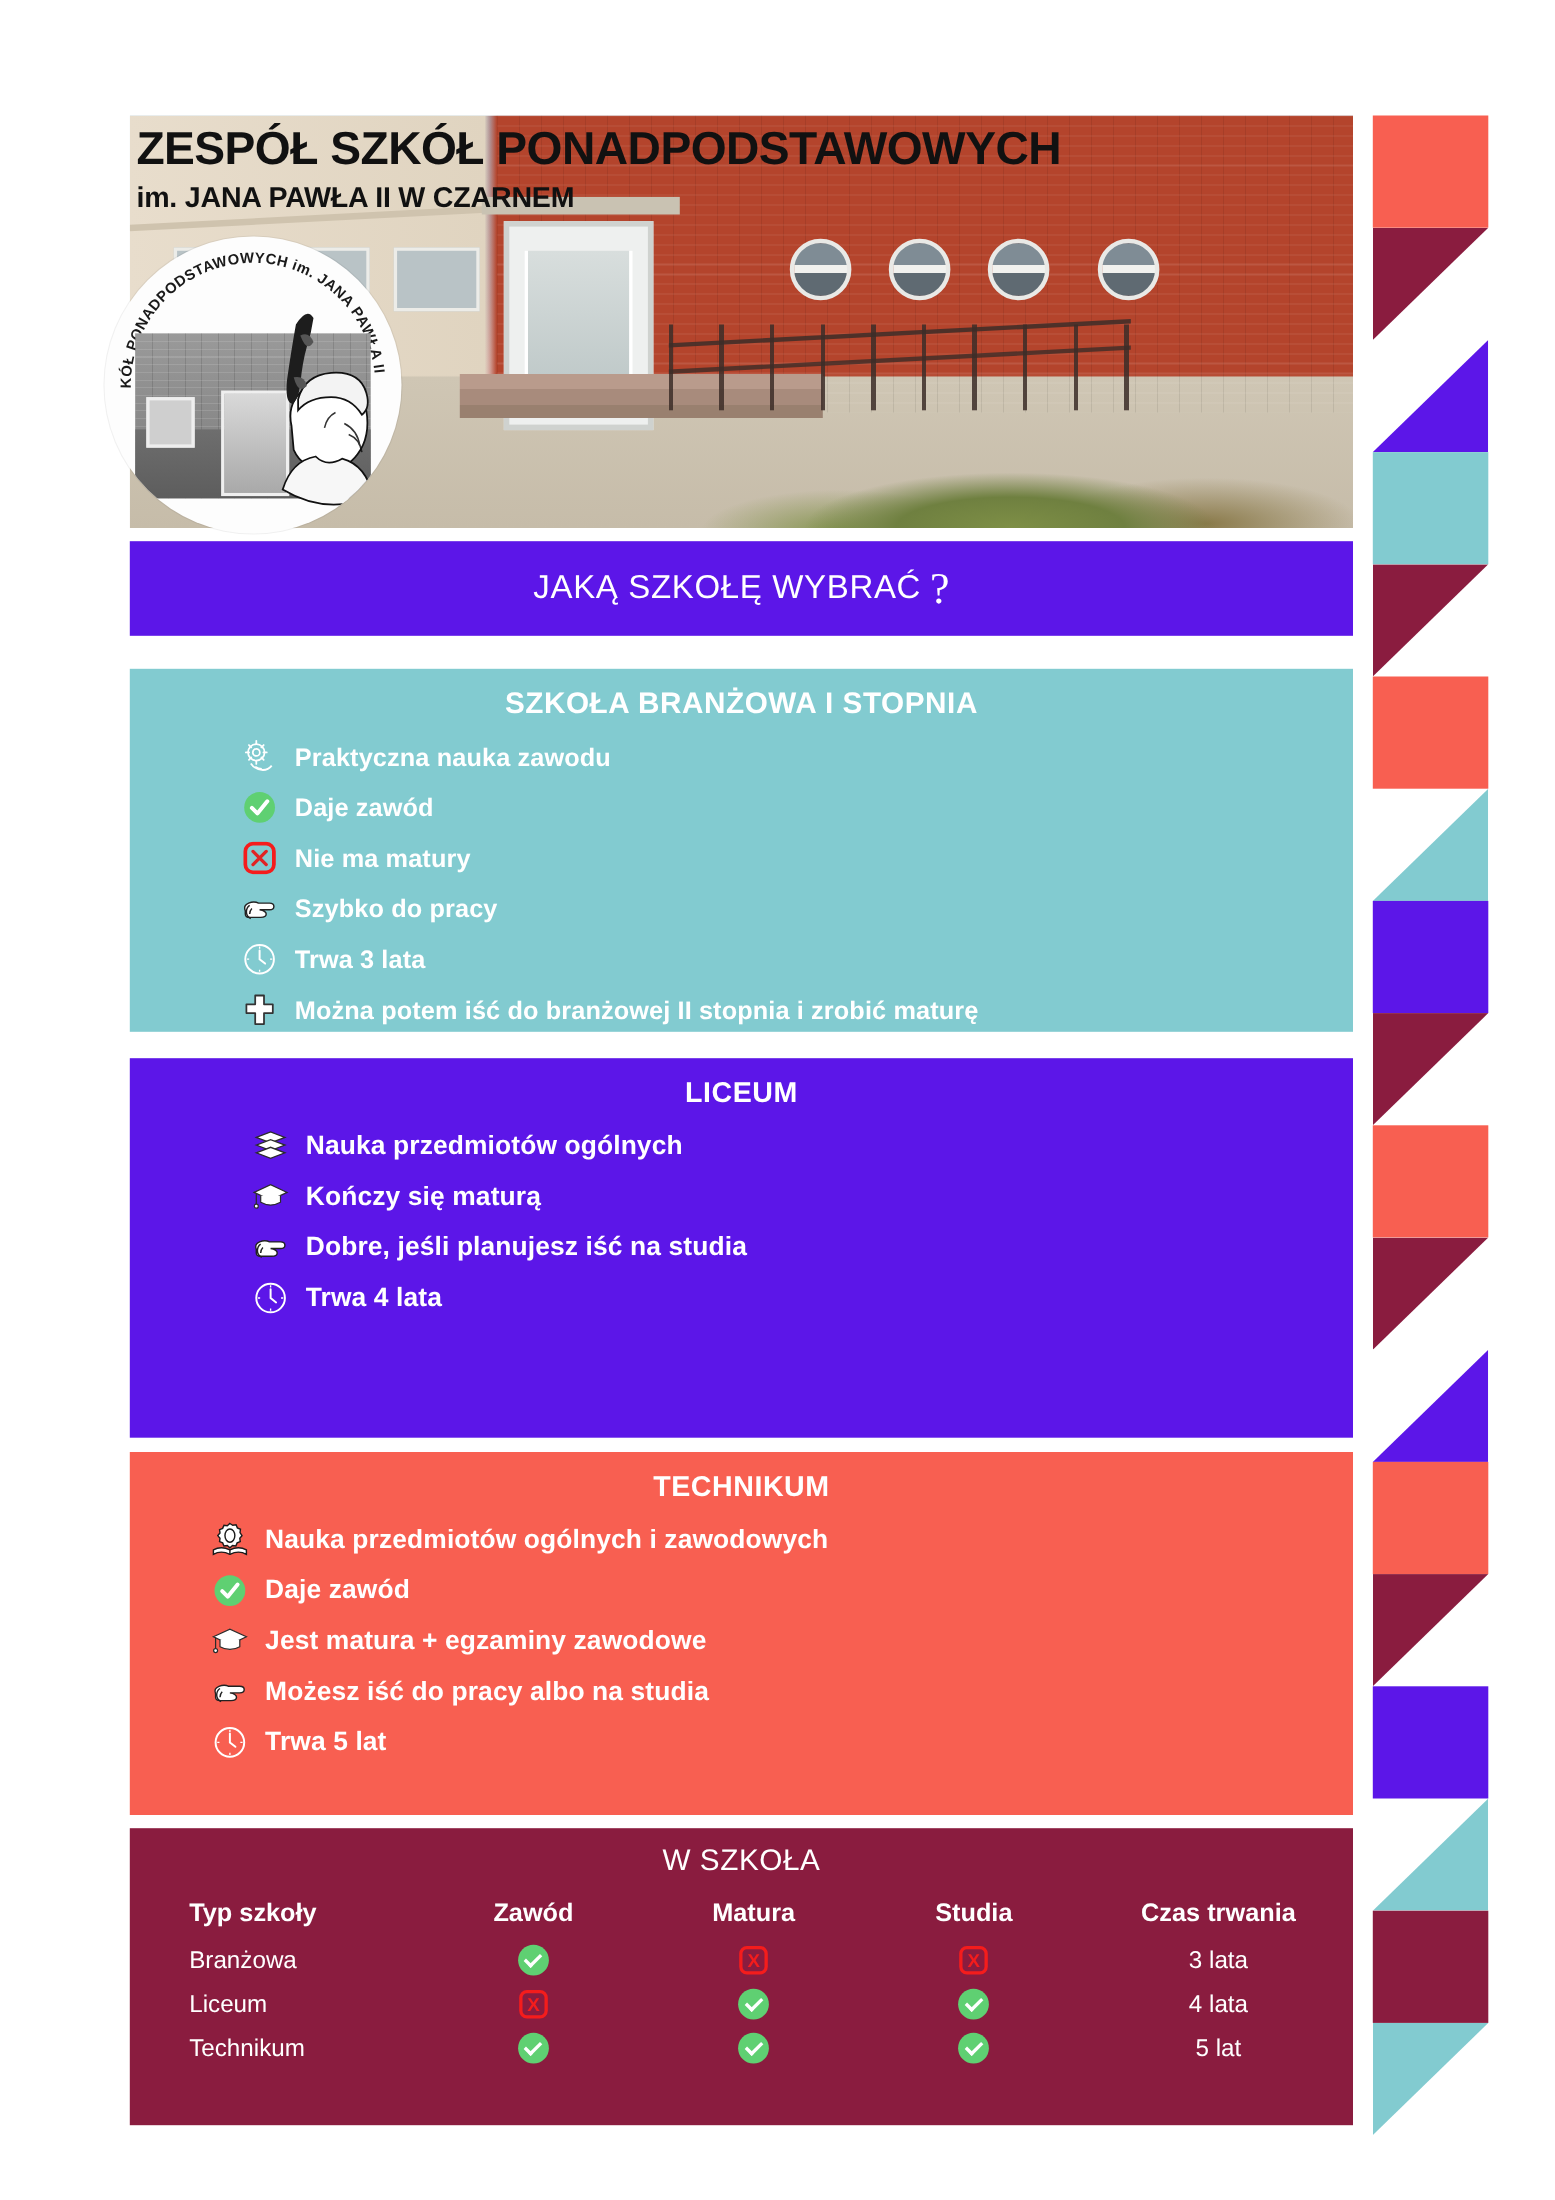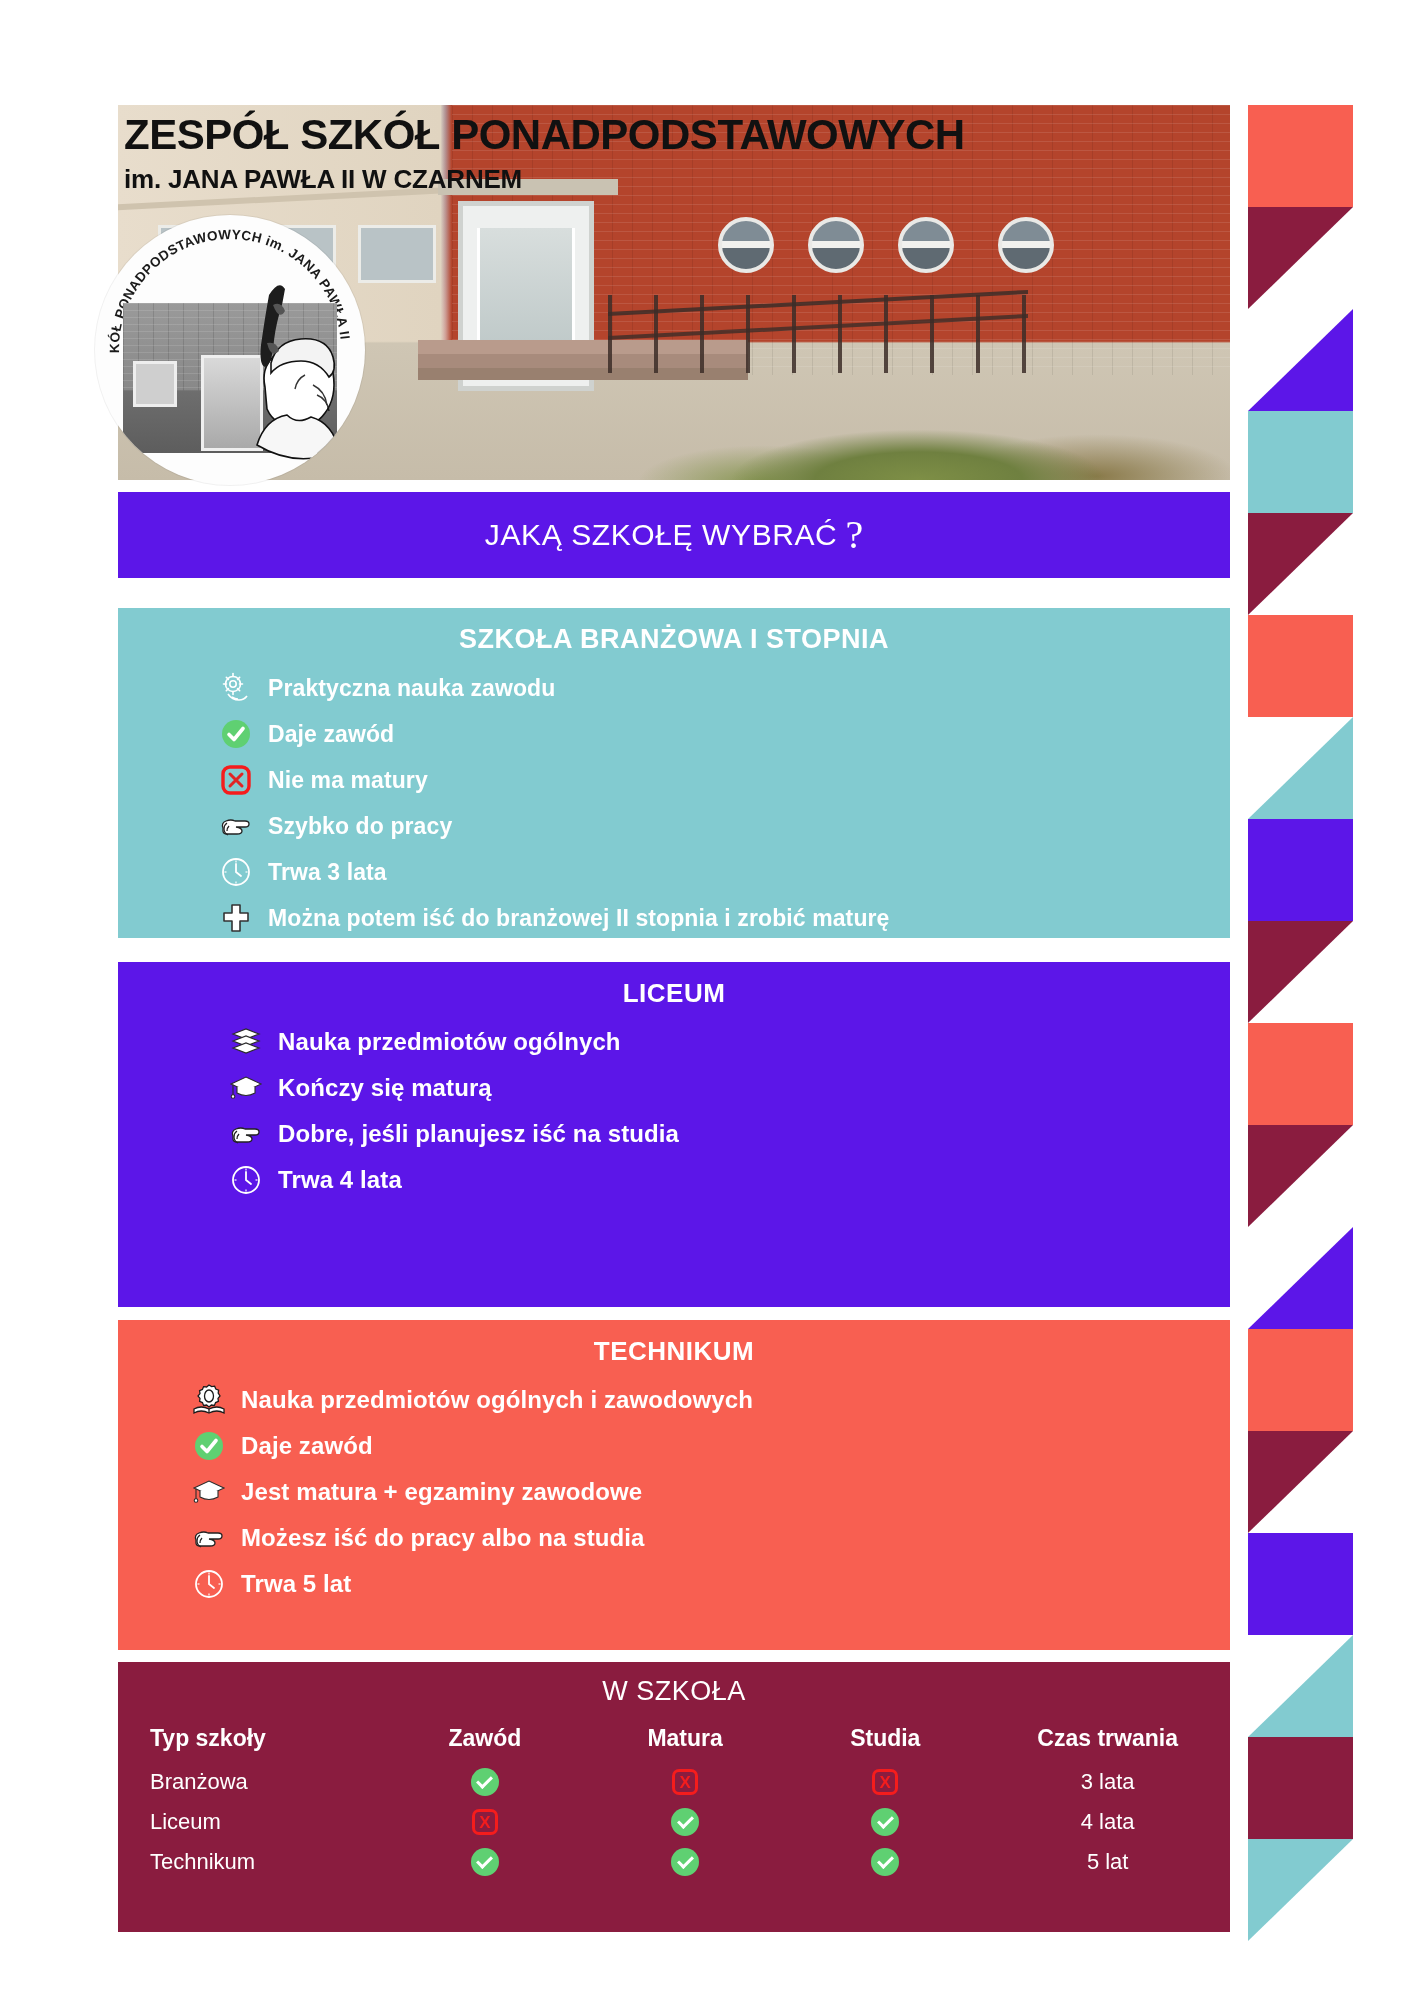--- a/index.html
+++ b/index.html
@@ -161,21 +161,21 @@
 
   
   .summary{
     position:absolute; left:118px; top:1662px; width:1112px; height:270px;
     background:#8a1c3f; padding-top:14px;
   }
   .summary .card-title{ font-size:27px; font-weight:normal; margin-bottom:14px; }
   table{ width:100%; border-collapse:collapse; }
   th{ color:#fff; font-size:23px; font-weight:bold; padding:4px 0 10px 0; }
   td{ color:#fff; font-size:22px; padding:6px 0; text-align:center; }
-  th.c0, td.c0{ text-align:left; padding-left:32px; width:24%; }
+  th.c0, td.c0{ text-align:left; padding-left:54px; width:24%; }
   th.c1, td.c1{ width:18%; }
   th.c2, td.c2{ width:18%; }
   th.c3, td.c3{ width:18%; }
   th.c4, td.c4{ width:22%; }
 
   
   .decor{ position:absolute; left:1248px; top:105px; width:105px; height:1830px; }
   .decor .cell{ position:absolute; left:0; width:105px; }
 
   

